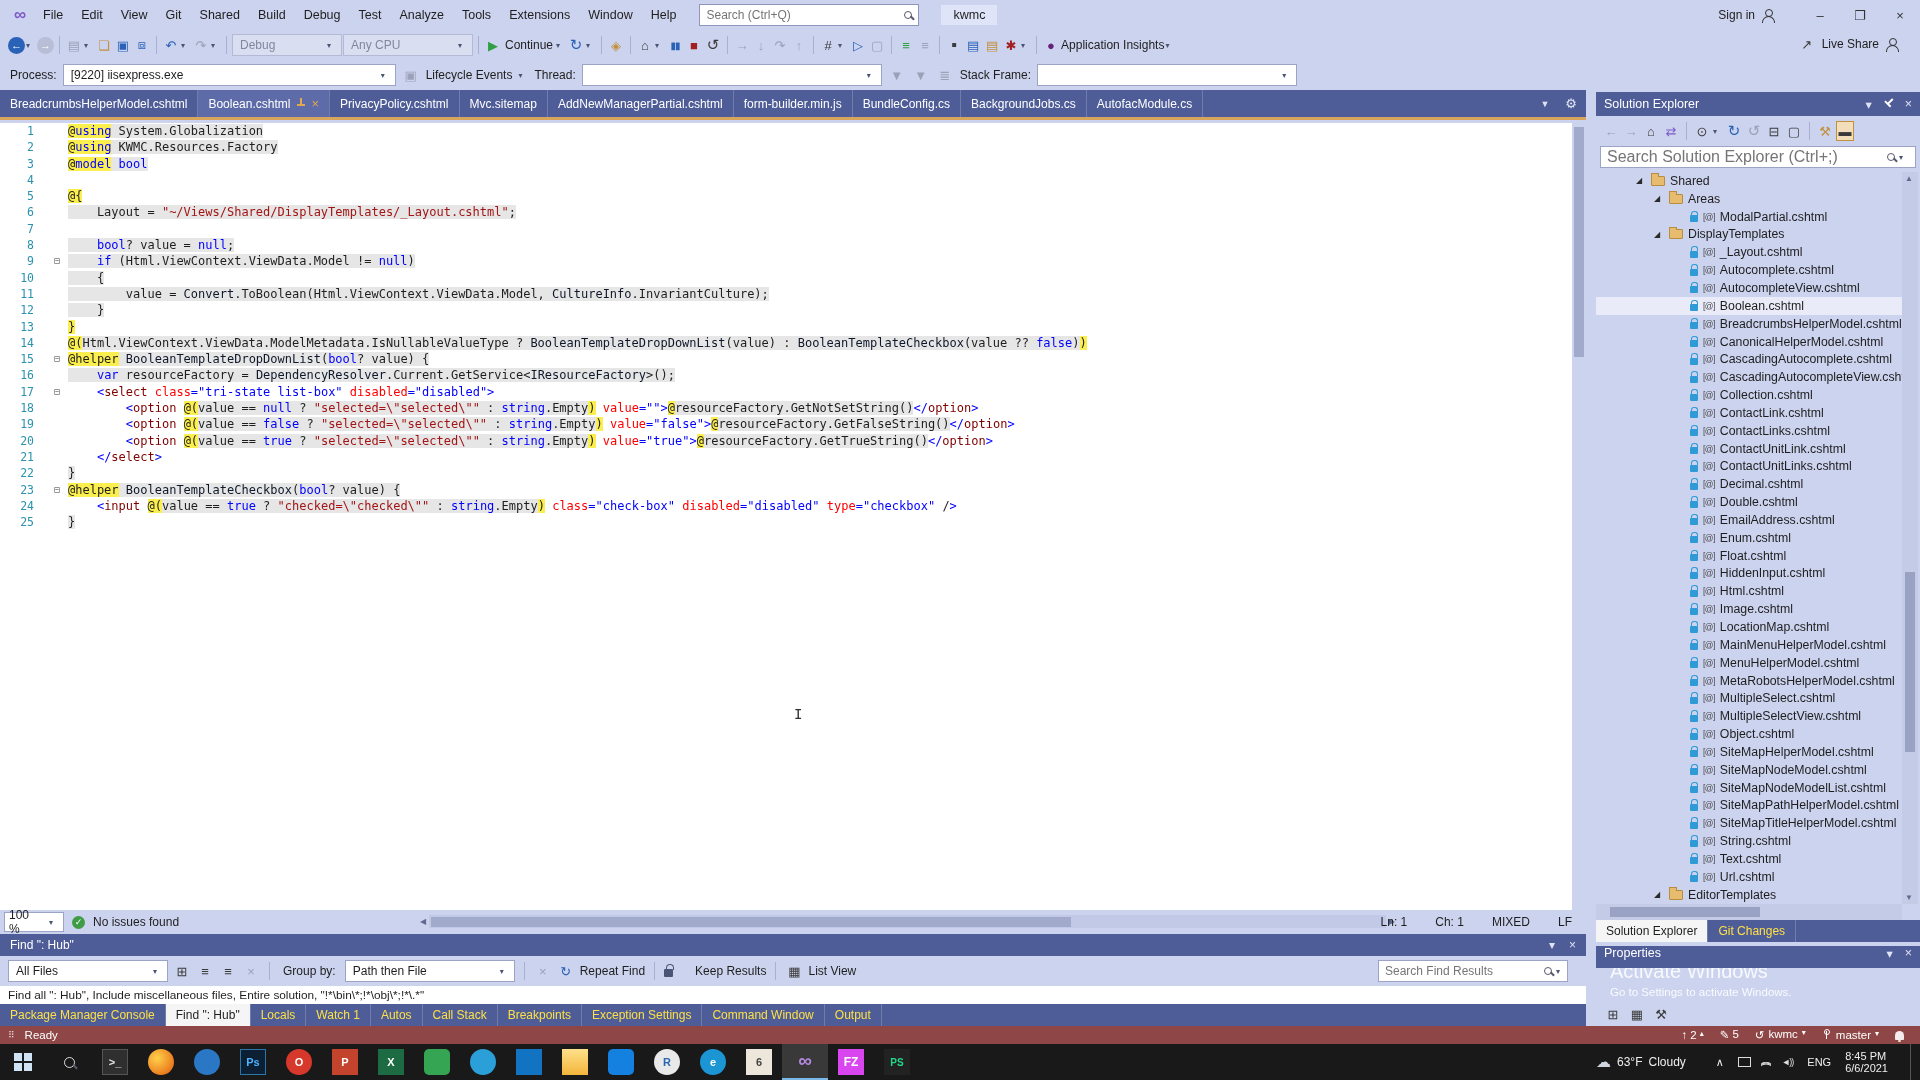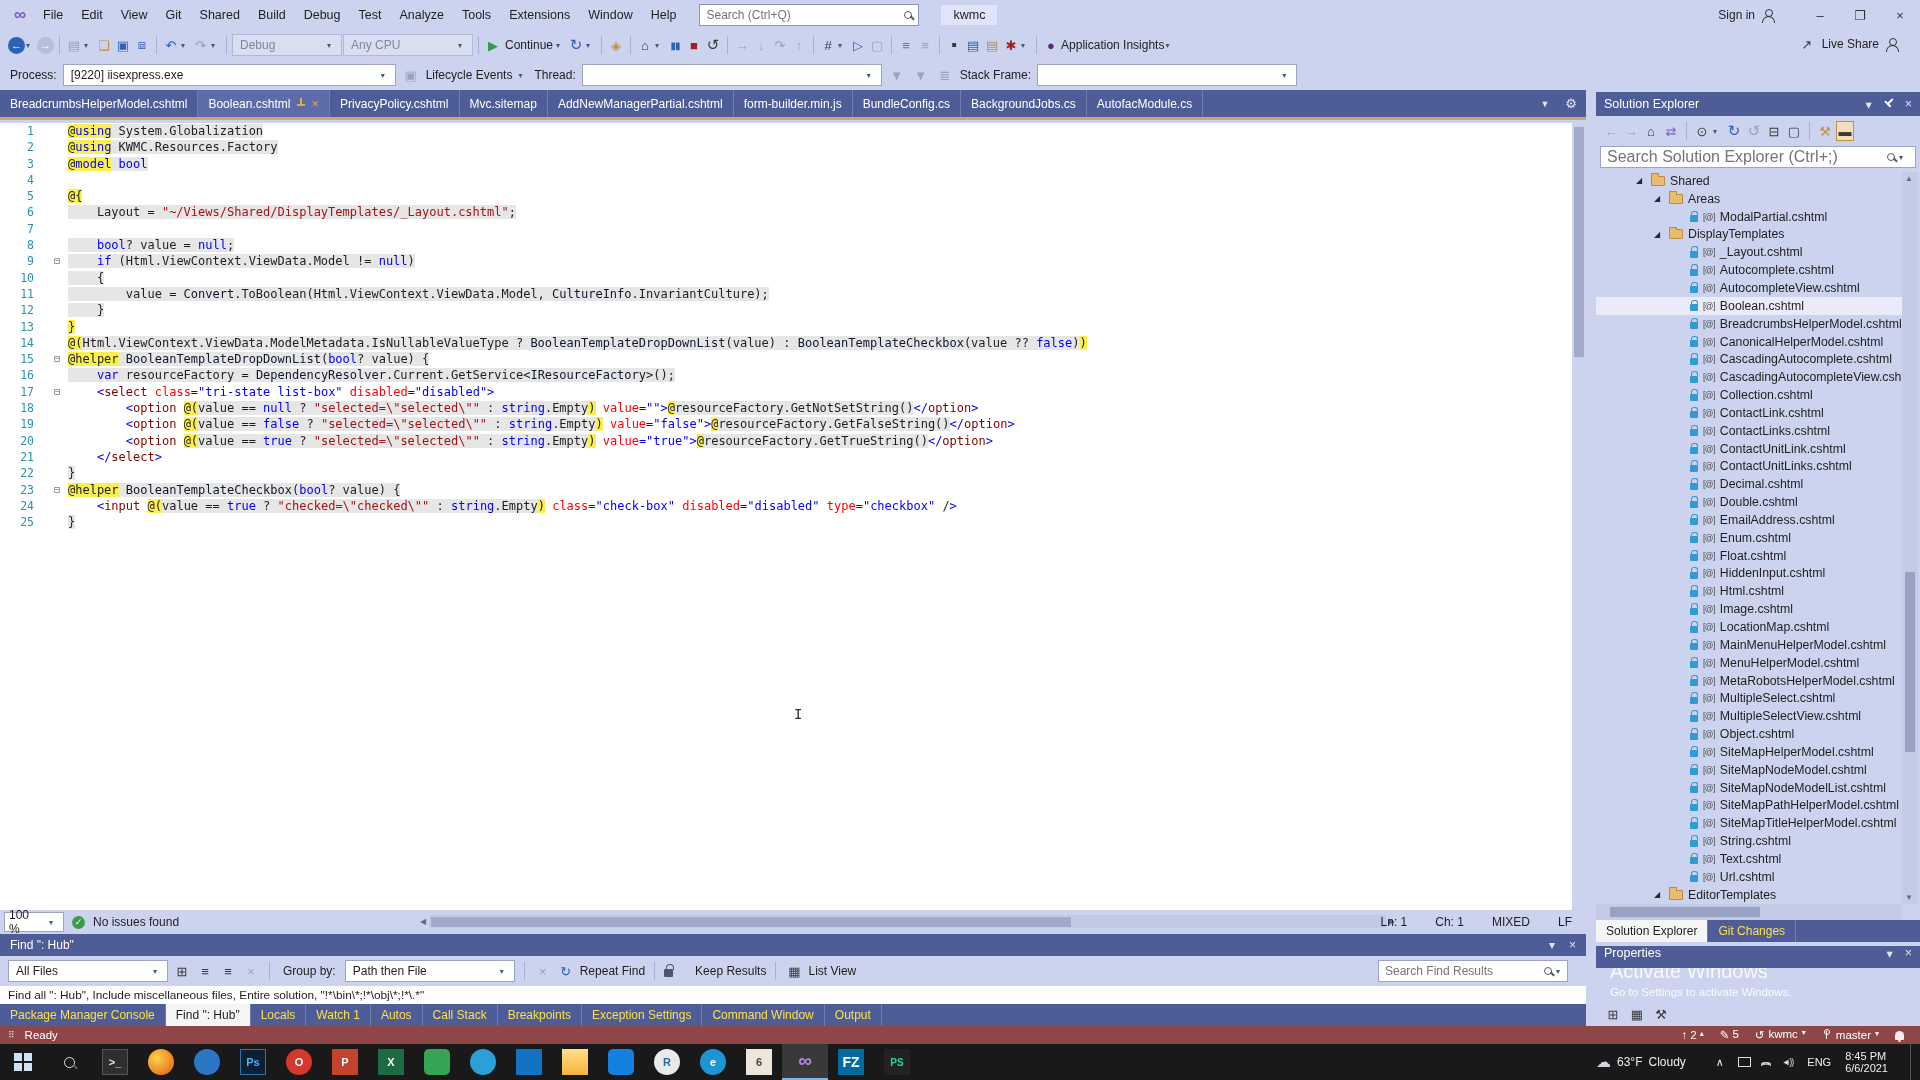--- a/index.html
+++ b/index.html
@@ -140,21 +140,21 @@
   .tb-excel{background:#1d6b42;color:#fff}
   .tb-evernote{background:#35a554;border-radius:5px;color:#fff}
   .tb-telegram{background:#2ba0d8;border-radius:50%;color:#fff}
   .tb-vscode{background:#1273c2;color:#fff}
   .tb-explorer{background:linear-gradient(#ffe08a,#f3b53c)}
   .tb-teamviewer{background:#1481e0;border-radius:5px;color:#fff}
   .tb-rstudio{background:#e9e9e9;border-radius:50%;color:#2767b0}
   .tb-edge{background:#1b95d4;border-radius:50%;color:#fff}
   .tb-calendar{background:#ece7da;color:#444}
   .tb-visualstudio{color:#b48ae0;font-size:19px}
-  .tb-filezilla{background:#0369a1;color:#fff;font-size:14px}
+  .tb-filezilla{background:#d946ef;color:#fff;font-size:12px}
   .tb-phpstorm{background:#222;color:#21d789;font-size:10px}
   #tray{margin-left:auto;display:flex;align-items:center;gap:14px;padding-right:6px;font-size:11px}
   #weather{display:flex;align-items:center;gap:6px;margin-right:30px}
   .wifiic{transform:rotate(90deg);letter-spacing:-2.5px;font-size:10px;color:#ddd;display:inline-block}
   .volic{font-size:9px;color:#ddd;letter-spacing:-1px}
   .monic{width:13px;height:10px;border:1.4px solid #ddd;display:inline-block}
   #clock{line-height:12px;font-size:11px}
   #notifbar{width:4px;height:36px;border-left:1px solid #555;margin-left:8px}
 </style>
 </head>

